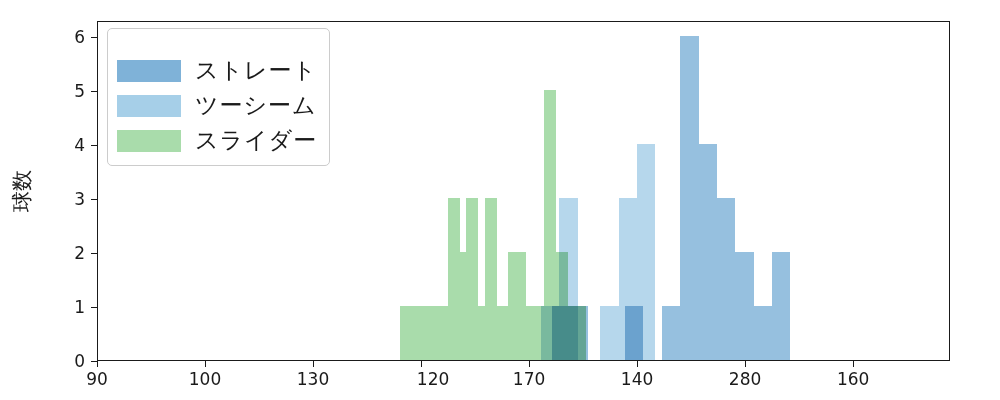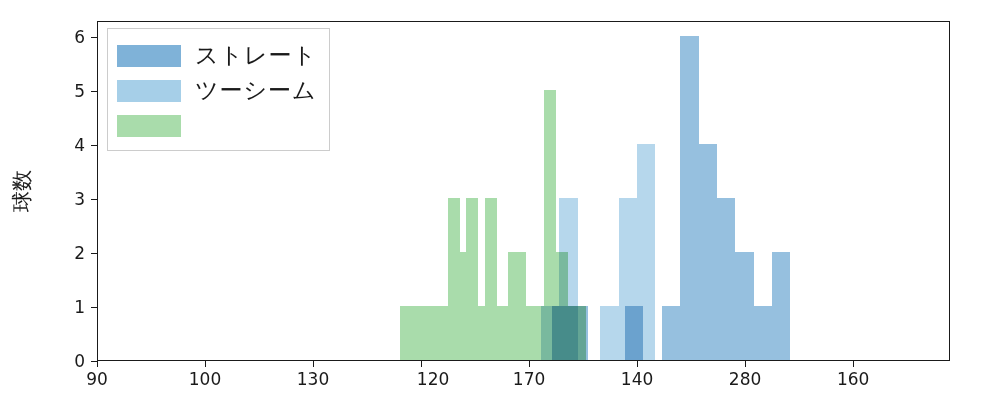--- a/index.html
+++ b/index.html
@@ -29,22 +29,22 @@
   .ylab{position:absolute;left:85px;transform:translate(-100%,-50%);
         font-size:17px;color:#1a1a1a;white-space:nowrap;}
 
   
   #ytitle{position:absolute;left:22px;top:191px;
           transform:translate(-50%,-50%) rotate(-90deg);
           font-size:21px;color:#1a1a1a;white-space:nowrap;}
 
   
   #legend{position:absolute;left:107px;top:28px;
-          background:#ffffff;border:1px solid #cccccc;border-radius:0;
-          padding:9px 12px 7px 9px;}
+          background:#ffffff;border:1px solid #cccccc;border-radius:5px;
+          padding:24px 12px 7px 9px;}
   .lgrow{display:flex;align-items:center;height:35px;}
   .lgswatch{width:64px;height:22px;margin-right:14px;flex:none;}
   .lgtext{font-size:23px;color:#1a1a1a;white-space:nowrap;letter-spacing:1px;}
 </style>
 </head>
 <body>
 
 <div id="fig">
 
   <div id="plot">
@@ -89,20 +89,21 @@
       <div class="lgrow">
         <div class="lgswatch" style="background: rgb(127, 178, 216);"></div>
         <div class="lgtext">ストレート</div>
       </div>
       <div class="lgrow">
         <div class="lgswatch" style="background: rgb(166, 207, 232);"></div>
         <div class="lgtext">ツーシーム</div>
       </div>
       <div class="lgrow">
         <div class="lgswatch" style="background: rgb(169, 220, 171);"></div>
+        <div class="lgtext">スライダー</div>
       </div>
     </div>
 
 <div class="xtick" style="left: 97px;"></div>
     <div class="xlab" style="left: 97px;">90</div>
     <div class="xtick" style="left: 205.016px;"></div>
     <div class="xlab" style="left: 205.016px; text-align: center;">100</div>
     <div class="xtick" style="left: 313.031px;"></div>
     <div class="xlab" style="left: 313.031px;">130</div>
     <div class="xtick" style="left: 421.047px;"></div>

